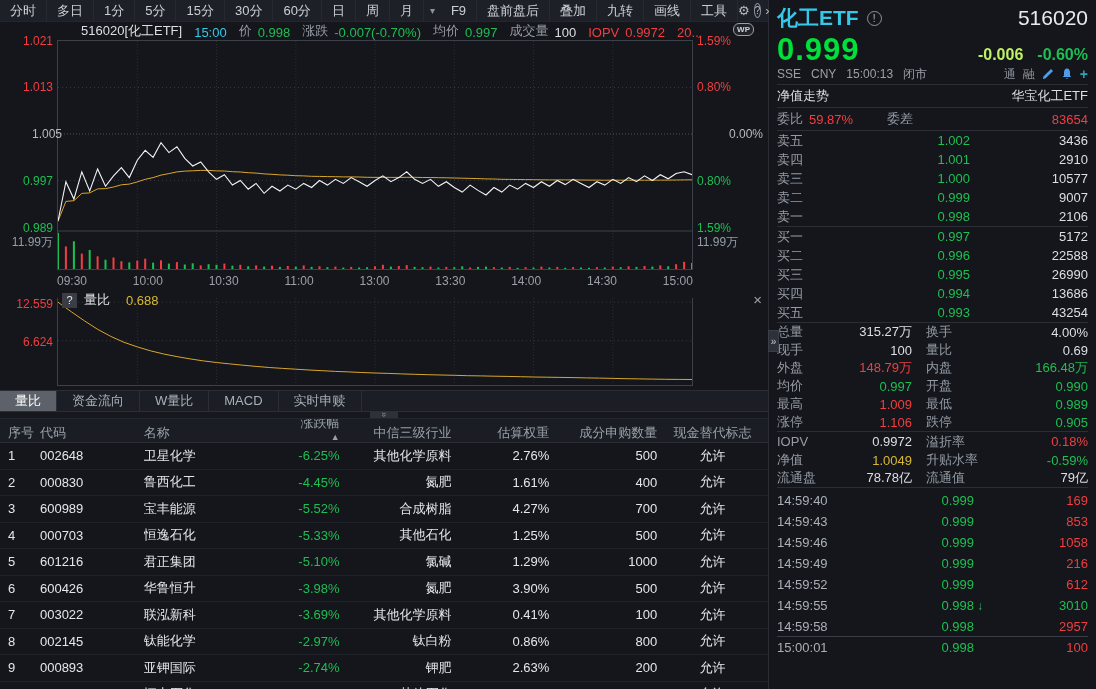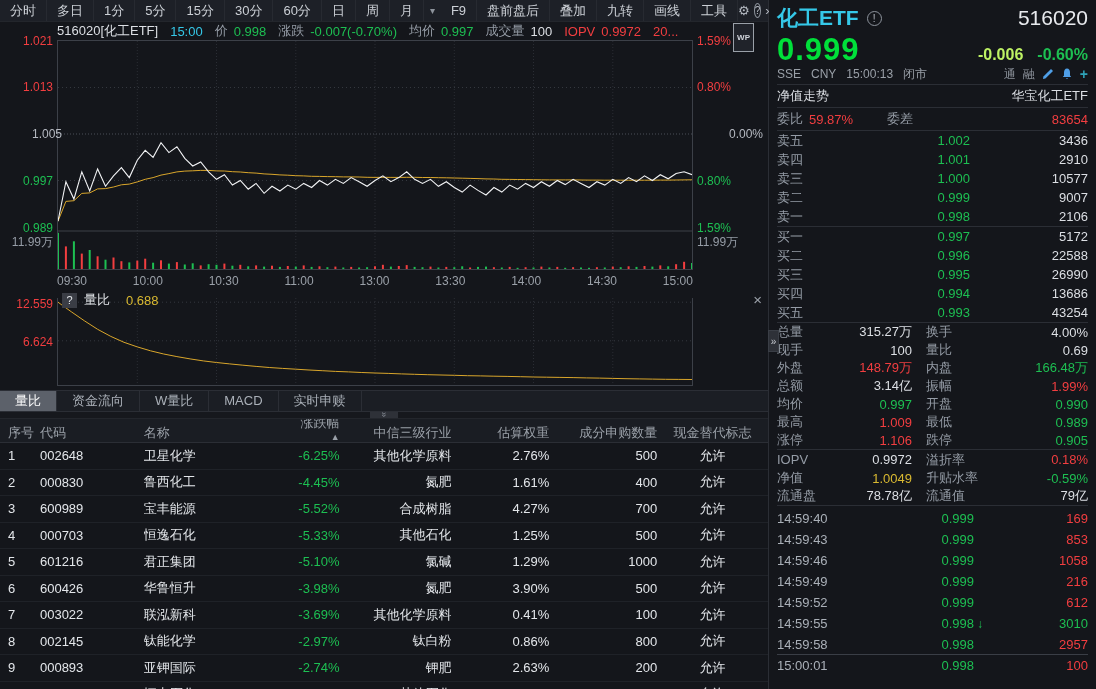--- a/index.html
+++ b/index.html
@@ -10,27 +10,27 @@
   
   .left-col { position:relative; width:769px; height:689px; border-right:1px solid #2b2e35; background:#14161b; }
 
   .toolbar { height:22px; background:#1d2027; display:flex; align-items:stretch; border-bottom:1px solid #23262c; font-size:13px; }
   .tb-item { padding:0 10px; line-height:21px; color:#ccd0d6; border-right:1px solid #272a31; cursor:default; white-space:nowrap; }
   .tb-caret { padding:0 6px; line-height:21px; color:#8d939c; font-size:10px; }
   .tb-spacer { flex:1; }
   .tb-icon { width:22px; text-align:center; line-height:21px; color:#b5bac2; }
   .tb-help { margin:3px 4px; width:15px; height:15px; border:1px solid #8d939c; border-radius:50%; color:#b5bac2; font-size:10px; line-height:13px; text-align:center; }
 
-  .info-line { height:18px; display:flex; align-items:center; padding-left:57px; font-size:13px; white-space:nowrap; }
+  .info-line { height:18px; display:flex; align-items:flex-end; padding-left:81px; font-size:13px; white-space:nowrap; }
   .info-line span { margin-right:12px; }
   .lbl { color:#959ca6; } .val-w { color:#dcdfe4; }
   .red { color:#f23e40; } .green { color:#1dbf52; } .cyan { color:#35c8e8; }
   .yellow { color:#d9b931; } .text { color:#dcdfe4; } .flat { color:#b6bac2;padding-left:32px; }
 
-  .wp-icon { position:absolute; right:14px; top:23px; border:1px solid #9aa0a8; border-radius:0; color:#cfd3da; font-size:8px; font-weight:bold; padding:9px 3px; background:#20232a; }
+  .wp-icon { position:absolute; right:14px; top:23px; border:1px solid #9aa0a8; border-radius:6px; color:#cfd3da; font-size:8px; font-weight:bold; padding:1px 3px; background:#20232a; }
 
   .main-chart { position:relative; height:232px; }
   .plot { position:absolute; left:57px; top:0; width:636px; height:230px; border:1px solid #3c4048; background:#14161b; }
   .plot svg { display:block; }
   .ylab { position:absolute; left:0; width:53px; text-align:right; transform:translateY(-50%); font-size:12px; }
   .yrab { position:absolute; left:697px; width:70px; text-align:left; transform:translateY(-50%); font-size:12px; }
   .grid-v { stroke:#2a2d34; stroke-width:1; stroke-dasharray:1 2; }
   .grid-h { stroke:#34383f; stroke-width:1; stroke-dasharray:1 3; }
   .grid-c { stroke:#4a4f58; stroke-width:1; stroke-dasharray:1 2; }
   .vol-sep { stroke:#3c4048; stroke-width:1; }
@@ -565,26 +565,20 @@
           <span class="sl2">量比</span>
           <span class="sv2 text">0.69</span>
         </div>
         <div class="s-row">
           <span class="sl">外盘</span>
           <span class="sv1 red">148.79万</span>
           <span class="sl2">内盘</span>
           <span class="sv2 green">166.48万</span>
         </div>
         <div class="s-row">
-          <span class="sl">总额</span>
-          <span class="sv1 text">3.14亿</span>
-          <span class="sl2">振幅</span>
-          <span class="sv2 red">1.99%</span>
-        </div>
-        <div class="s-row">
           <span class="sl">均价</span>
           <span class="sv1 green">0.997</span>
           <span class="sl2">开盘</span>
           <span class="sv2 green">0.990</span>
         </div>
         <div class="s-row">
           <span class="sl">最高</span>
           <span class="sv1 red">1.009</span>
           <span class="sl2">最低</span>
           <span class="sv2 green">0.989</span>

